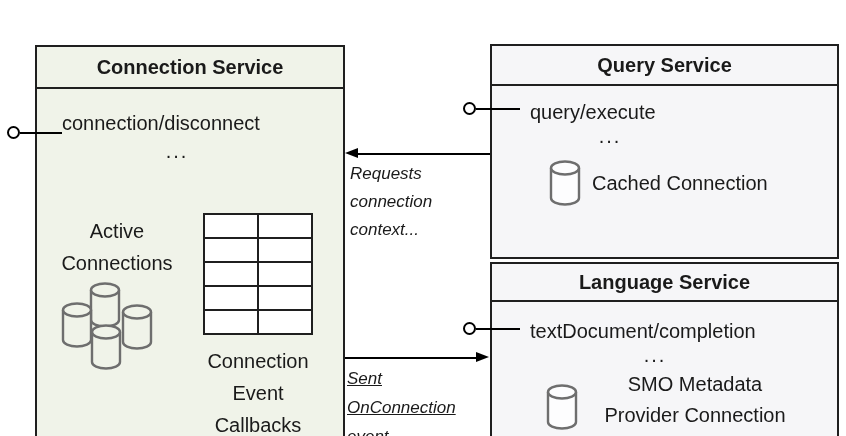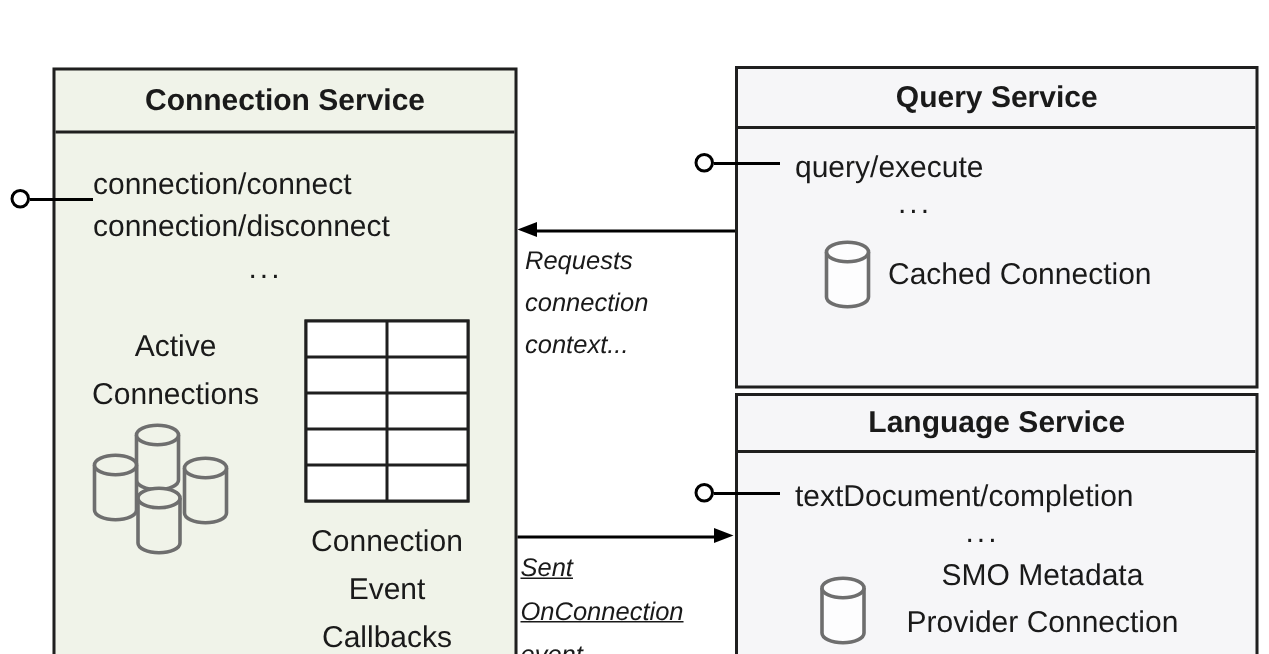--- a/index.html
+++ b/index.html
@@ -81,21 +81,20 @@
 </style>
 </head>
 <body>
 
 <div class="stage">
 
   <div class="box" style="left:35px; top:8px; width:310px; height:415px; background:var(--c-connection_fill);">
     <div class="box-header" style="height:42px;">Connection Service</div>
 
     <div class="abs methods" style="left:25px; top:62px; width:230px; line-height:28px;">
-      <span class="m-line">connection/connect</span>
       <span class="m-line">connection/disconnect</span>
       <span class="m-ellipsis">...</span>
     </div>
 
     <div class="abs label-20" style="left:5px; top:168px; width:150px; line-height:32px;">
       <span style="display:block">Active</span>
       <span style="display:block">Connections</span>
     </div>
 
     <svg class="abs cyl cyl-green" style="left:21px; top:234px;" width="100" height="94" viewBox="0 0 100 94">

